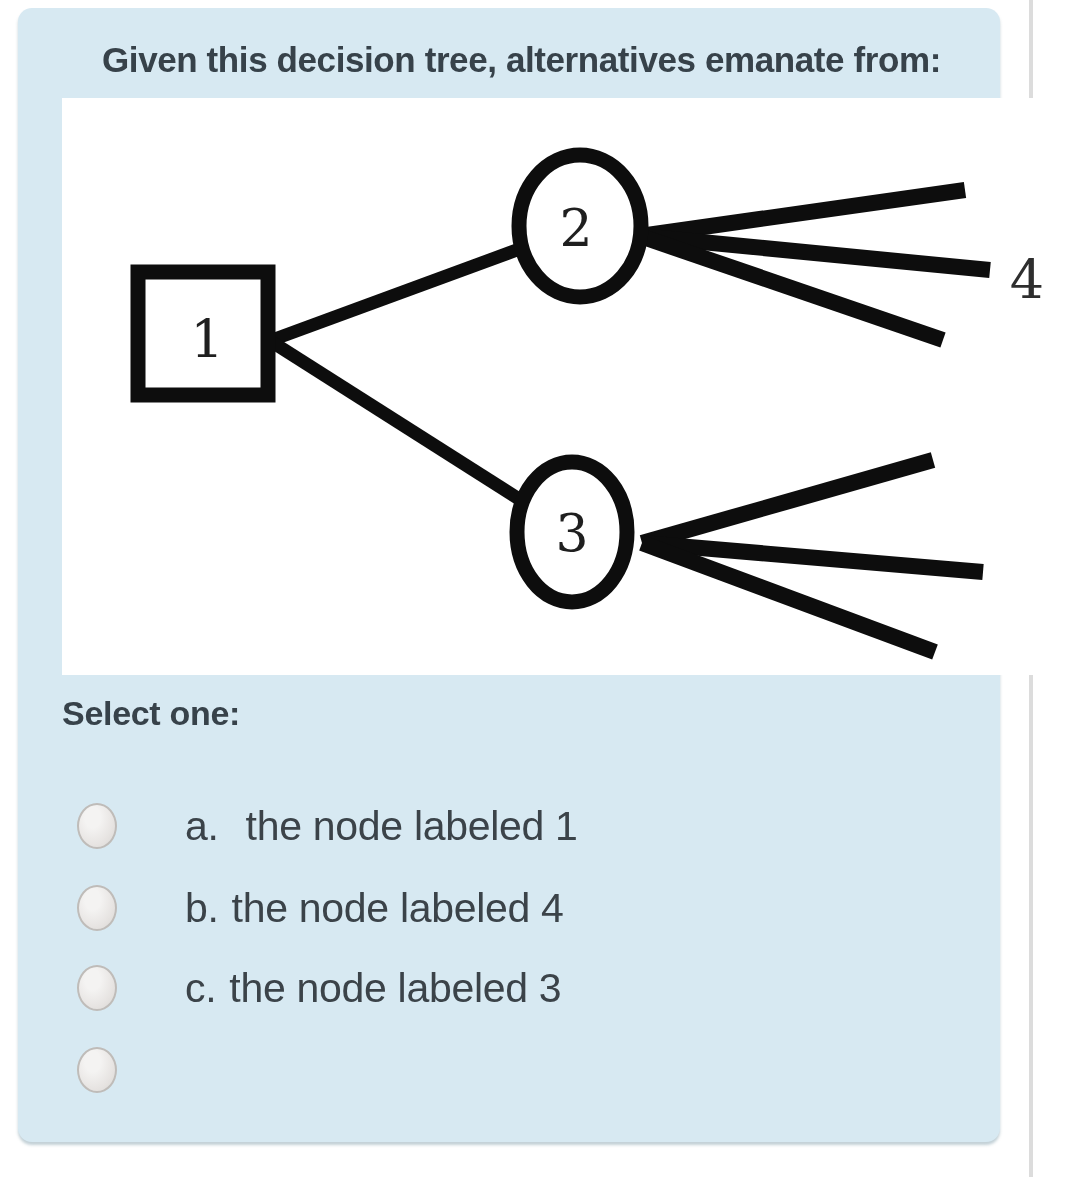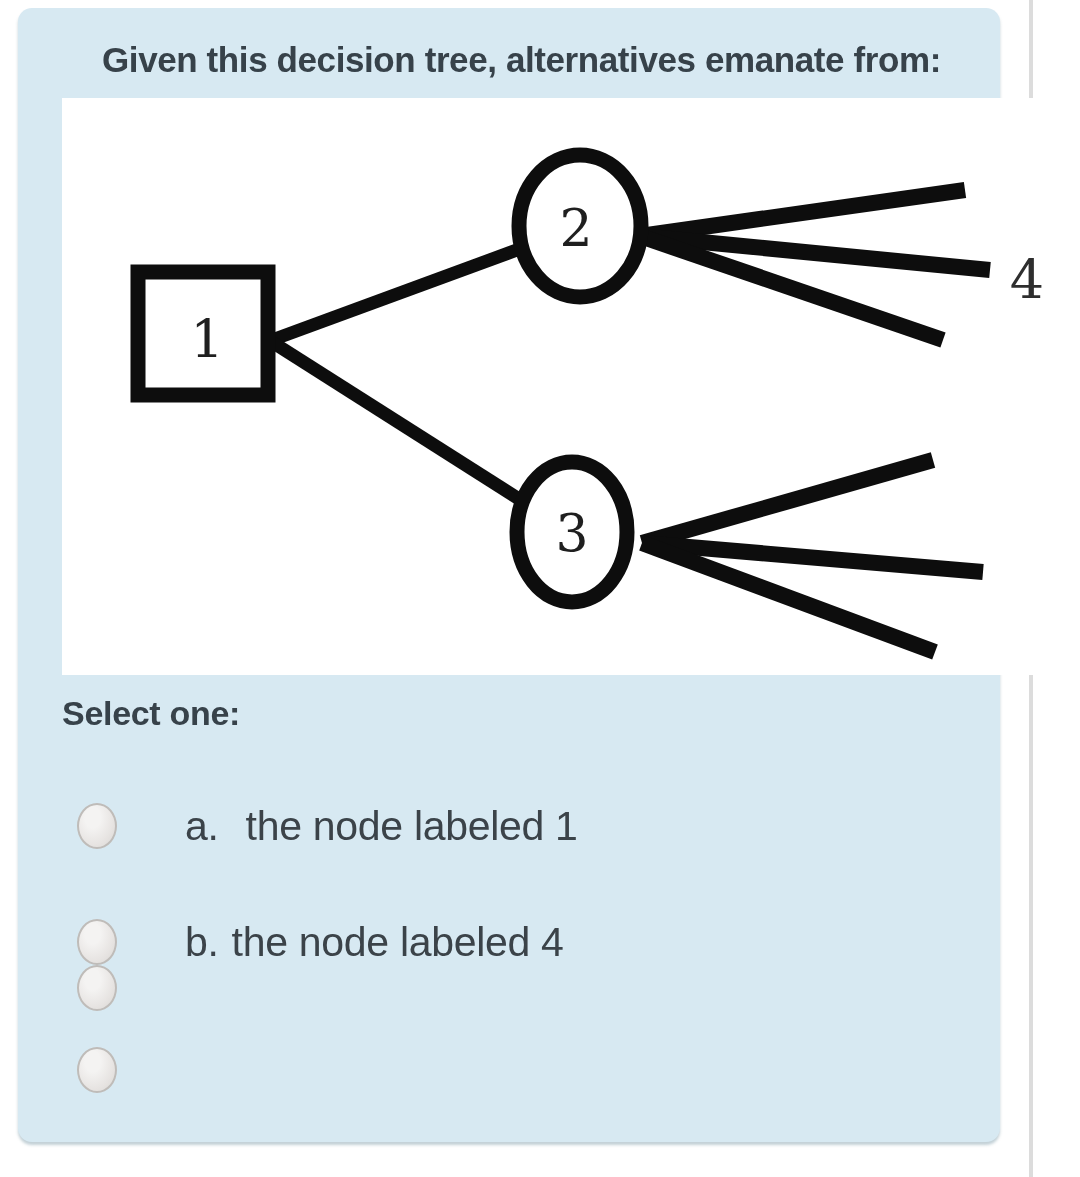--- a/index.html
+++ b/index.html
@@ -33,21 +33,21 @@
   }
   .diagram svg{display:block;width:1018px;height:577px;}
   .select-one{
     position:absolute;left:62px;top:694px;
     font-size:34px;font-weight:700;color:#37424a;letter-spacing:-.3px;
   }
   .opt{
     position:absolute;left:0;width:982px;height:54px;
     display:flex;align-items:center;
   }
-  .opt-a{top:799px;padding-left:16px;} .opt-b{top:915px;} .opt-c{top:961px;} .opt-d{top:1043px;}
+  .opt-a{top:799px;padding-left:16px;} .opt-b{top:881px;} .opt-c{top:961px;} .opt-d{top:1043px;}
   .radio{
     position:absolute;left:77px;top:50%;transform:translateY(-50%);
     width:40px;height:46px;border-radius:50%;
     border:2px solid #bfbcb9;box-sizing:border-box;
     background:radial-gradient(ellipse at 38% 30%, #f4f3f2 25%, #e7e4e2 65%, #d9d6d3 100%);
     cursor:pointer;
   }
   .opt-label{
     position:absolute;left:185px;top:50%;transform:translateY(-50%);
     font-size:41px;color:#3b4349;letter-spacing:-.3px;white-space:nowrap;
@@ -99,17 +99,18 @@
   <span class="opt-label"><span class="opt-letter">a.</span><span class="opt-text">the node labeled 1</span></span>
 </div>
 
 <div class="opt opt-b">
   <span class="radio"></span>
   <span class="opt-label"><span class="opt-letter">b.</span><span class="opt-text">the node labeled 4</span></span>
 </div>
 
 <div class="opt opt-c">
   <span class="radio"></span>
+  <span class="opt-label"><span class="opt-letter">c.</span><span class="opt-text">the node labeled 3</span></span>
 </div>
 
 <div class="opt opt-d">
   <span class="radio"></span>
 </div>
 
 </body></html>

